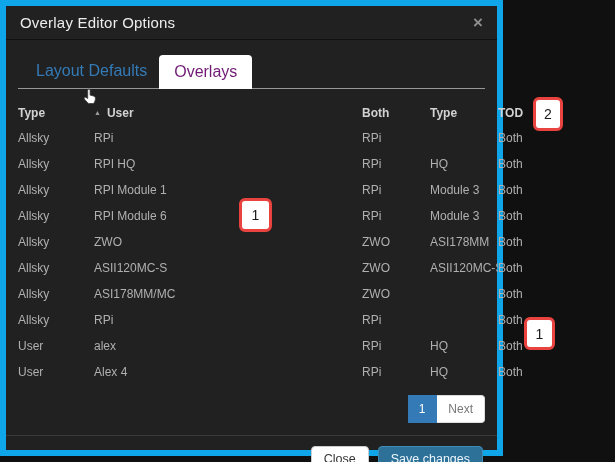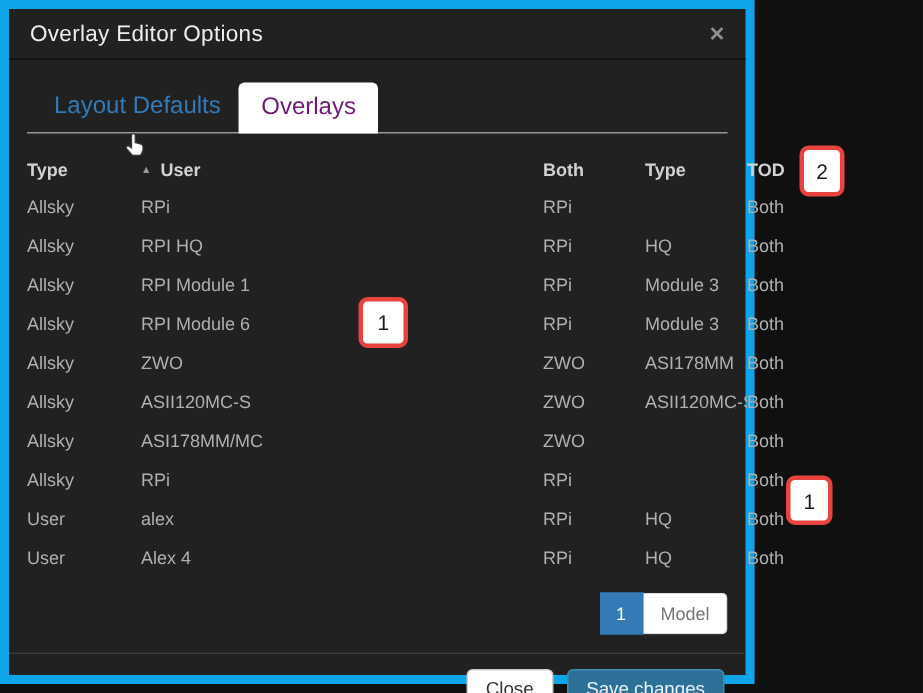--- a/index.html
+++ b/index.html
@@ -224,21 +224,21 @@
                     <path d="M11.8 1.2l2.4 2.4-6.7 6.7-3 .7.7-3z" fill="#d9e4ea"></path>
                     <path d="M13 8.6v4.6H2.6V2.8H7V1.3H1.1v13.4h13.4V8.6z" fill="#d9e4ea"></path>
                   </svg>
                 </button></td>
           </tr>
         </tbody>
       </table>
 
       <div class="pager">
         <span class="pg active">1</span>
-        <span class="pg last">Model</span>
+        <span class="pg last">Next</span>
       </div>
 
     </div>
 
     <div class="modal-footer">
       <button class="btn btn-close">Close</button>
       <button class="btn btn-save">Save changes</button>
     </div>
 
   </div>

